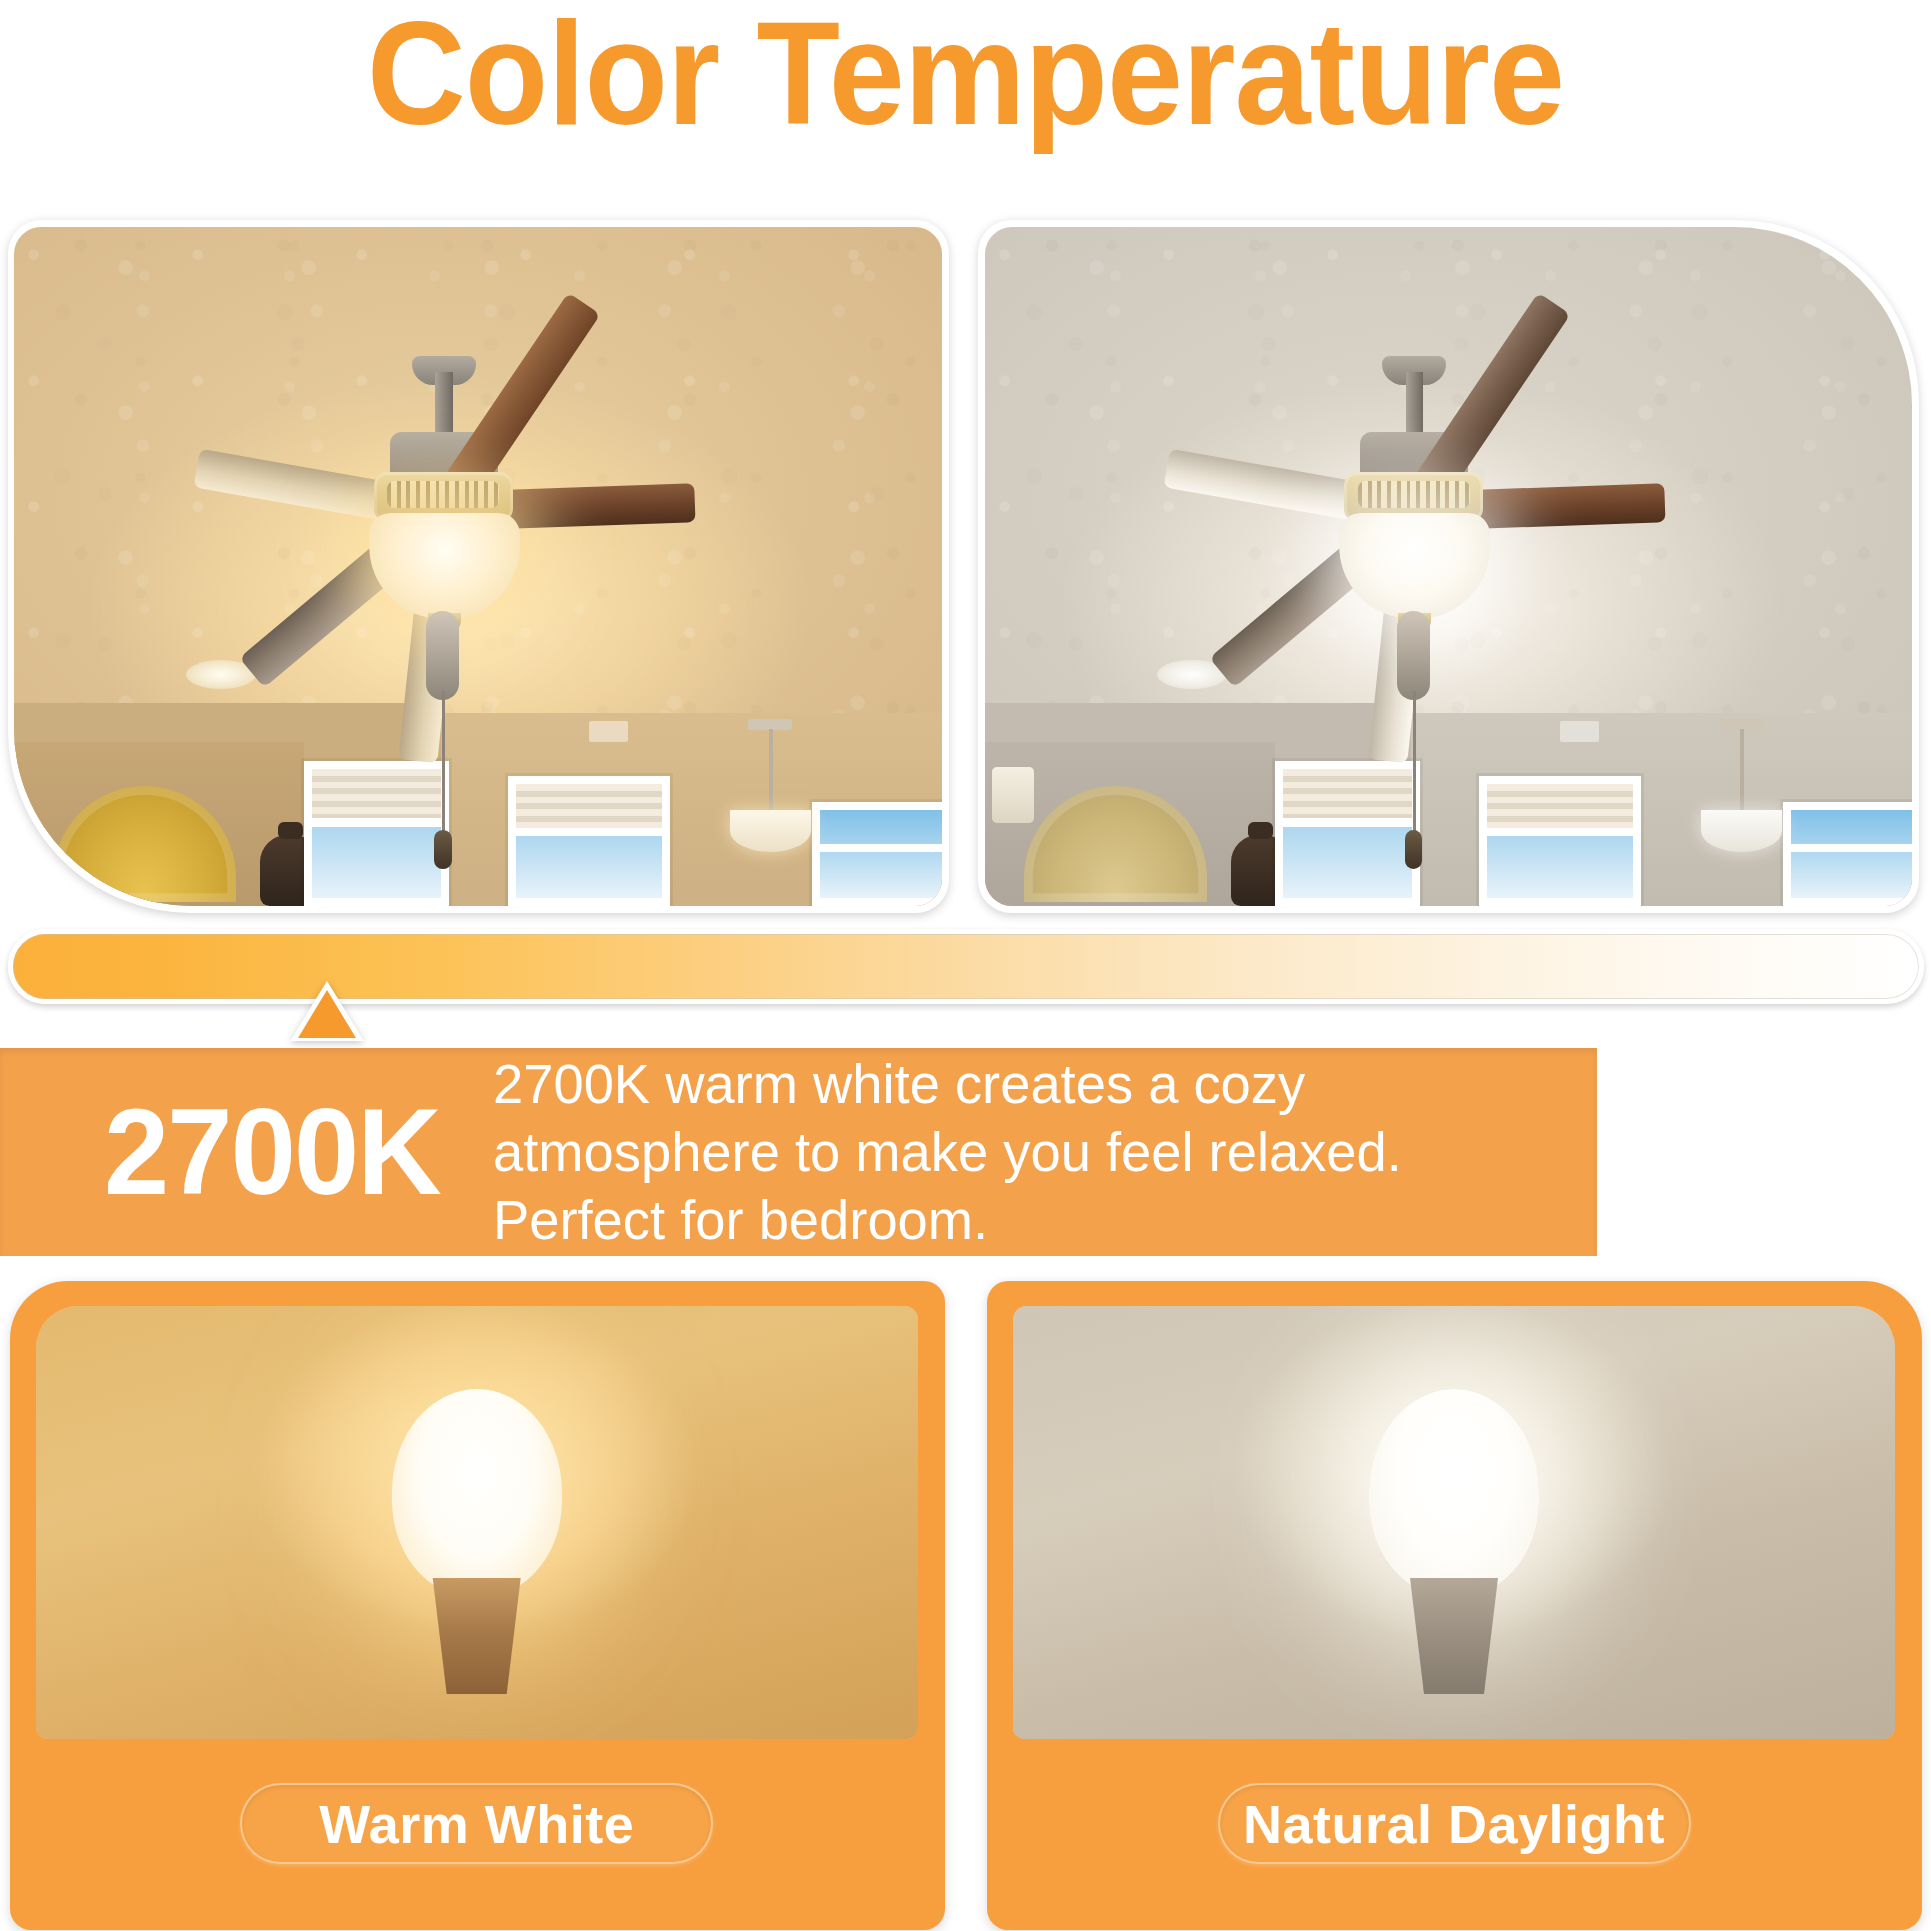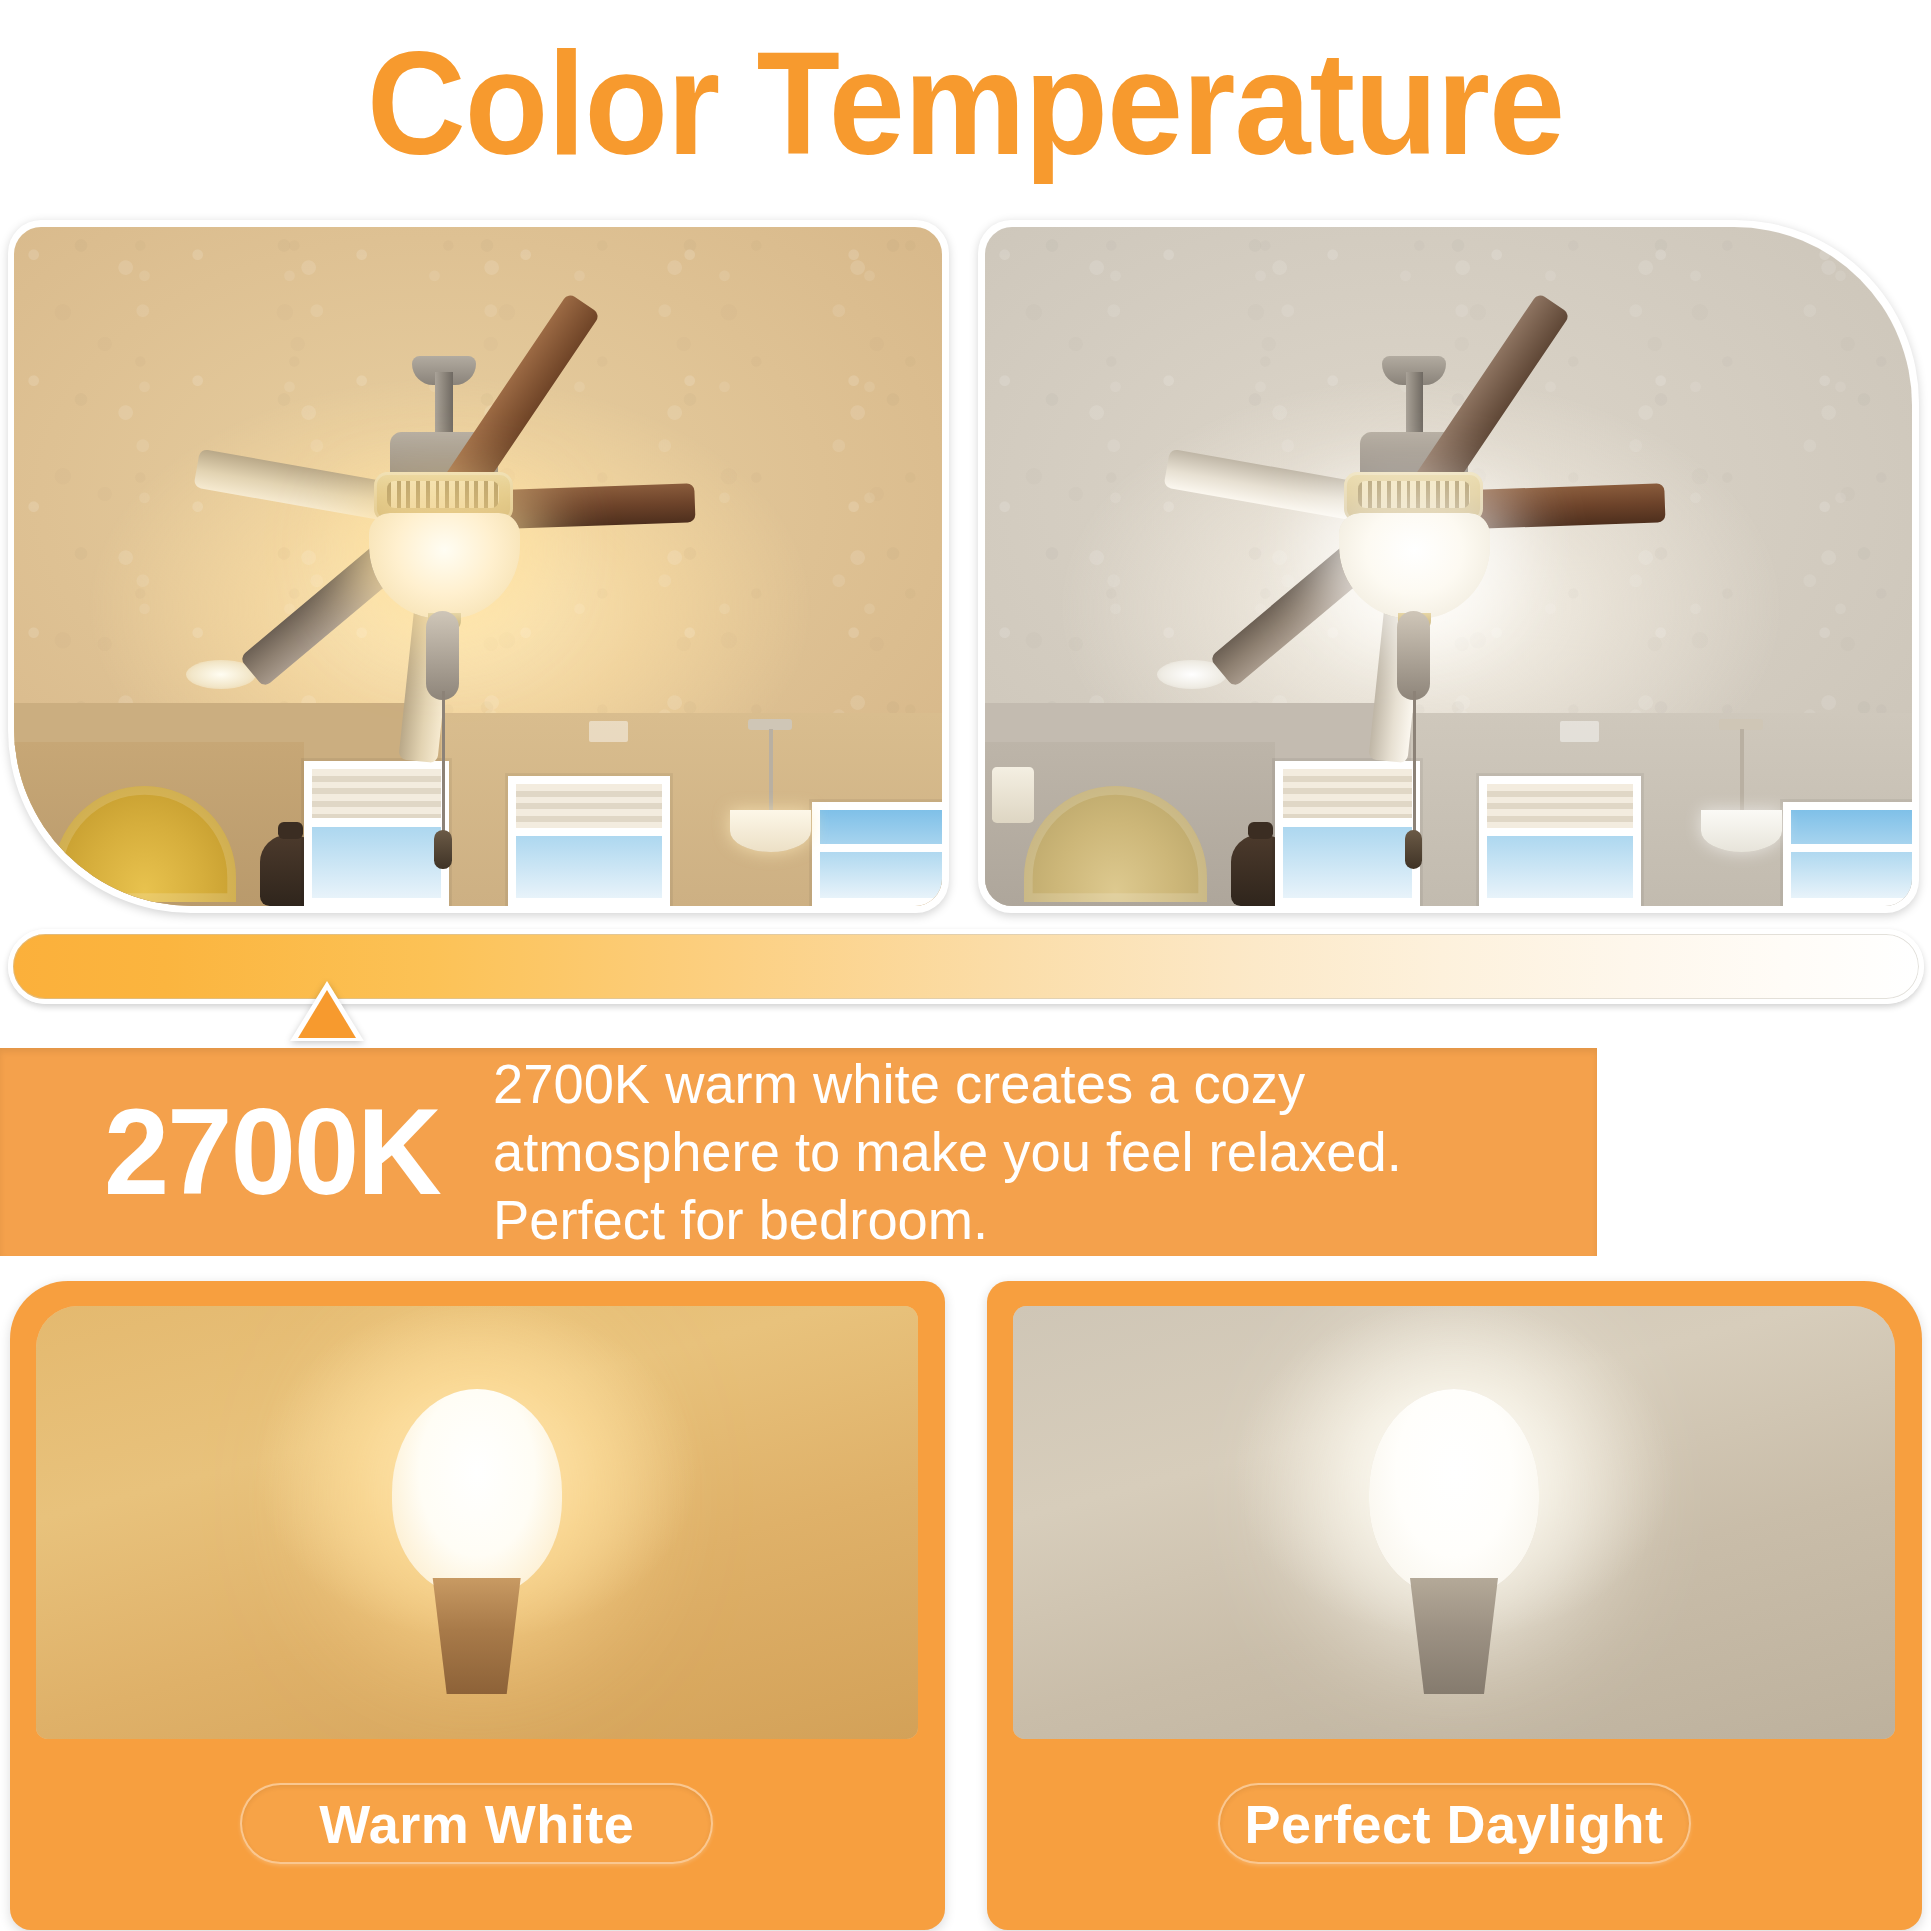--- a/index.html
+++ b/index.html
@@ -6,22 +6,22 @@
   html,body { width:1931px; height:1931px; }
   body {
     background:#ffffff;
     font-family:"Liberation Sans", sans-serif;
     position:relative;
     overflow:hidden;
   }
 
   
   #title-wrap{
-    position:absolute; left:0; top:12px; width:1931px; height:183px;
-    display:flex; align-items:center; justify-content:center;
+    position:absolute; left:0; top:0; width:1931px; height:183px;
+    display:flex; align-items:flex-start; justify-content:center;
   }
   #page-title{
     font-family:"Liberation Sans Narrow","Liberation Sans",sans-serif;
     font-weight:bold;
     font-size:147px;
     line-height:1;
     color:#F79A2E;
     letter-spacing:-1px;
     transform:scaleX(0.93);
     white-space:nowrap;
@@ -562,16 +562,16 @@
 <div id="bulb-card-cool" class="bulb-card">
   <div class="bulb-photo">
     <div class="bulb-scene cool">
       <div class="bulb">
         <div class="globe"></div>
         <div class="neck"></div>
       </div>
     </div>
   </div>
   <div class="pill">
-    <span class="pill-label">Perfect Daylight</span>
+    <span class="pill-label">Natural Daylight</span>
   </div>
 </div>
 
 
 </body></html>

